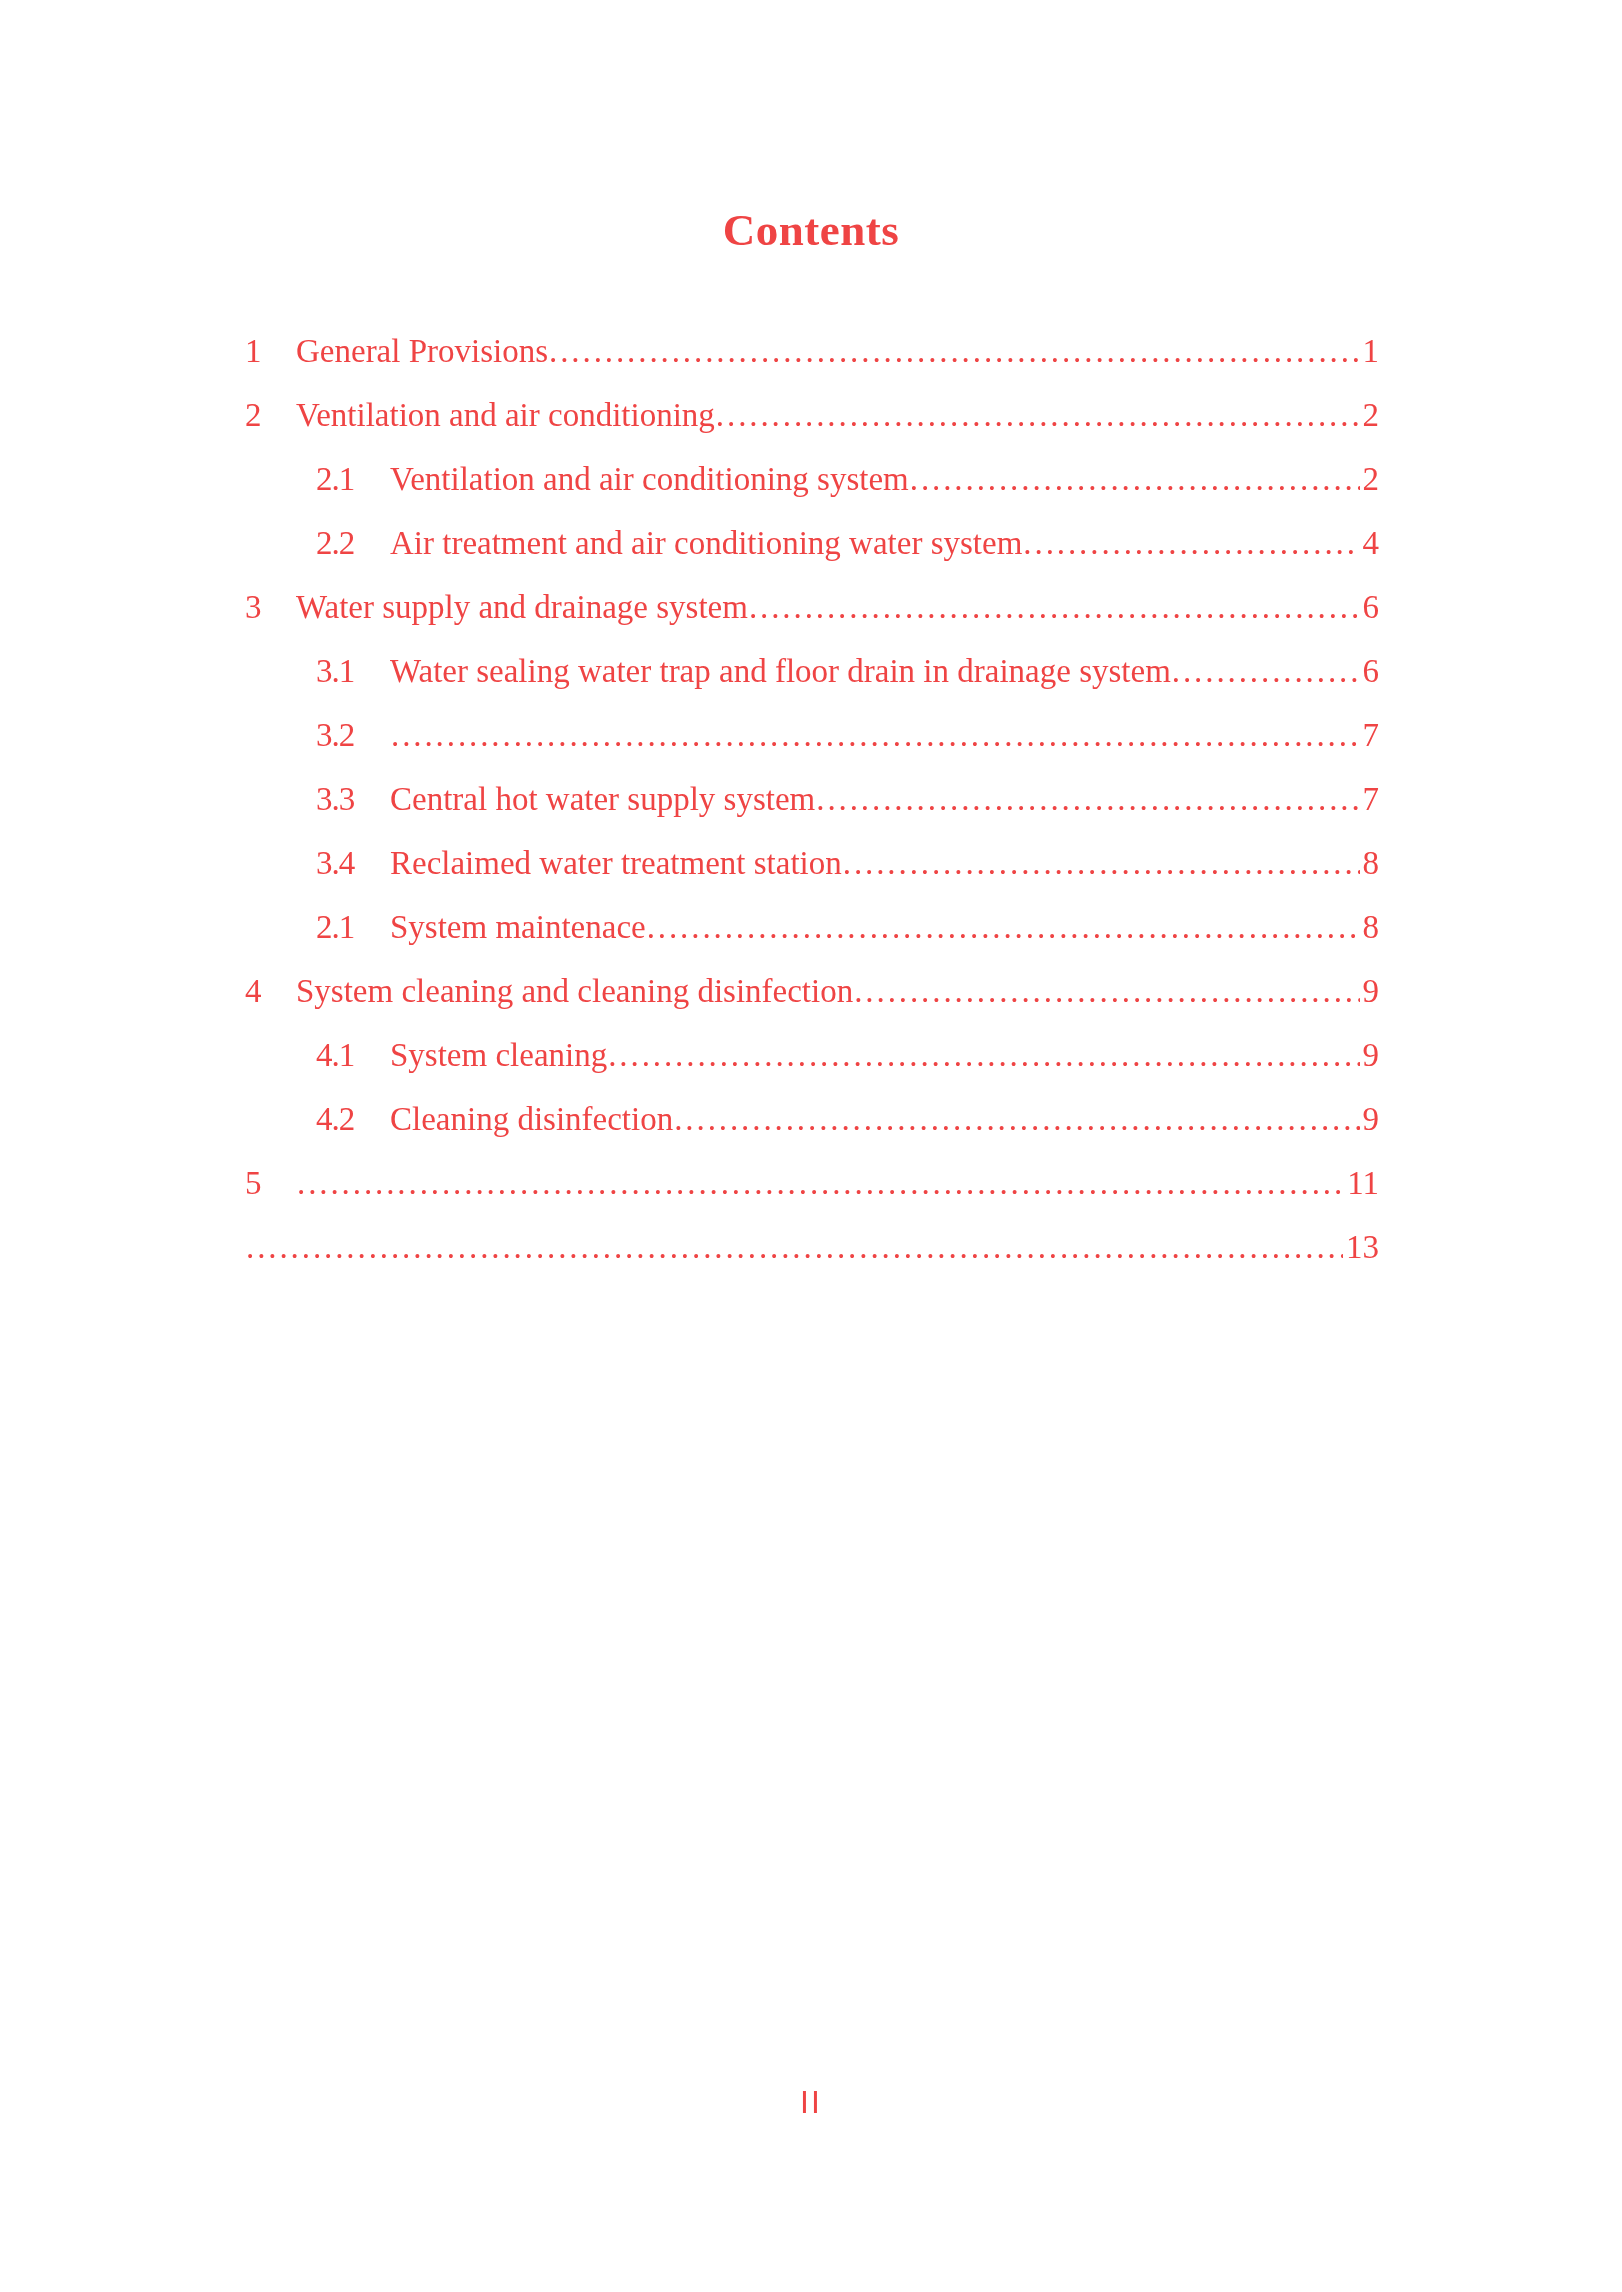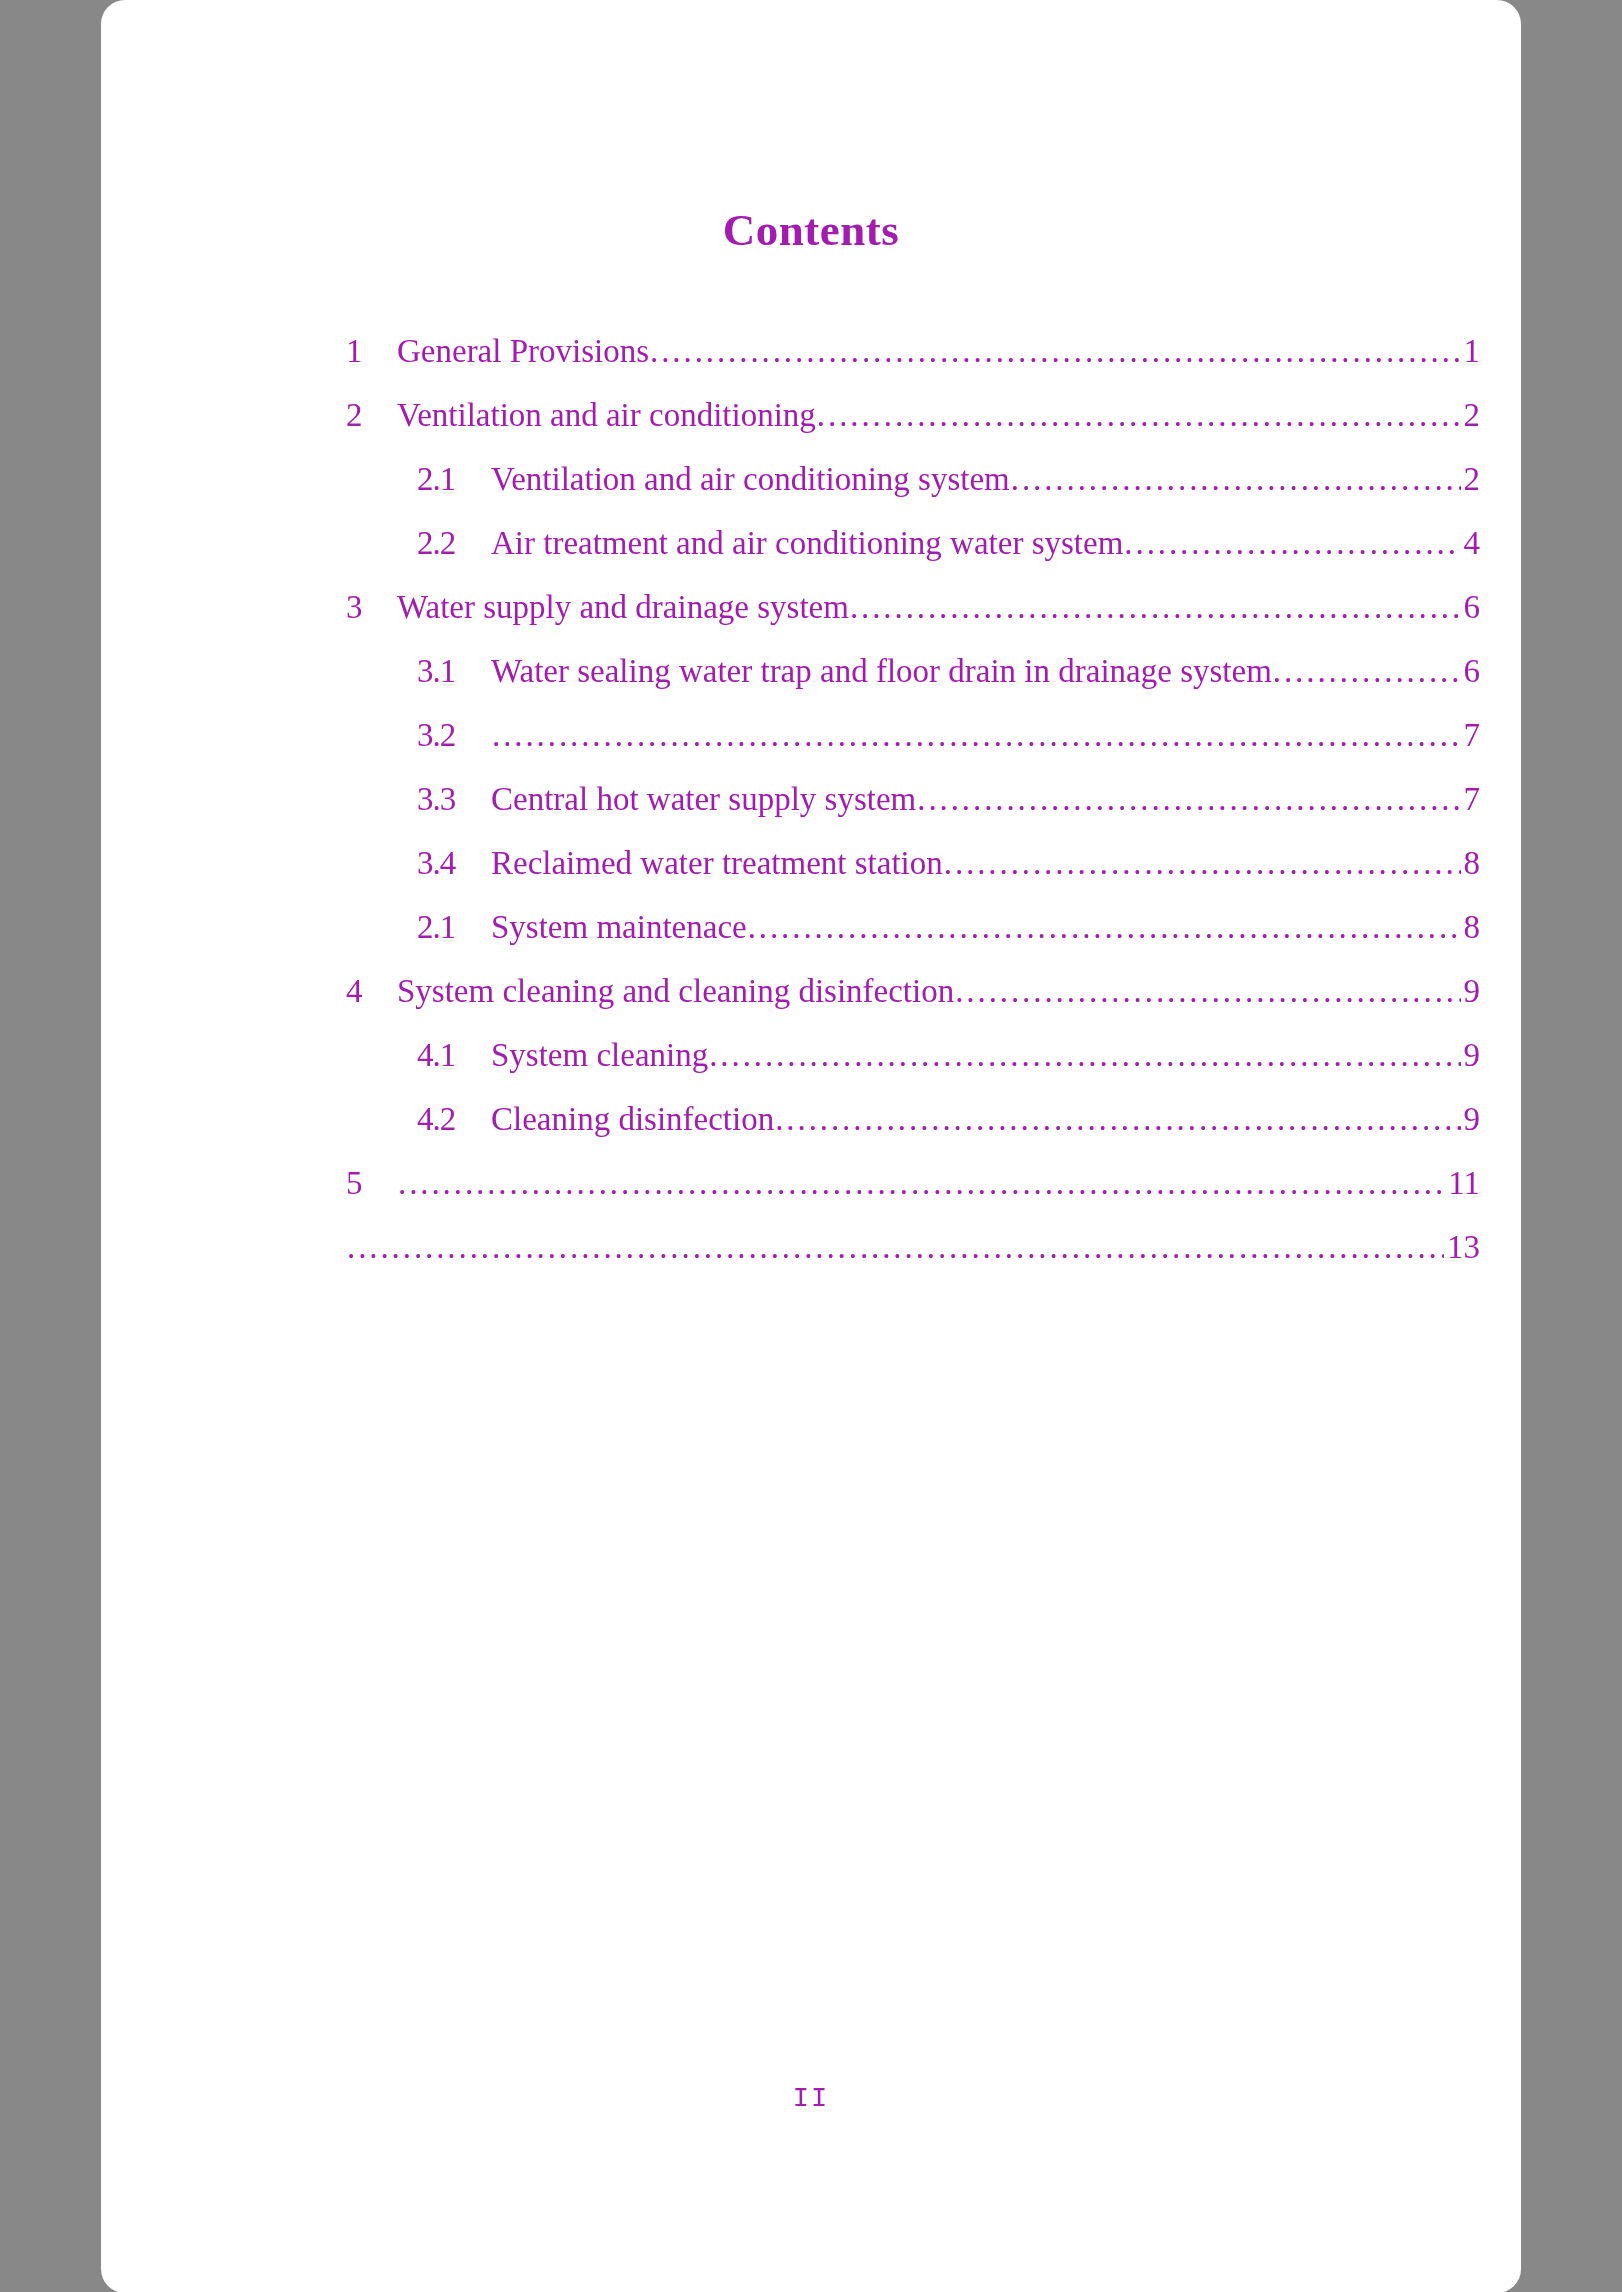--- a/index.html
+++ b/index.html
@@ -1,26 +1,25 @@
 <!DOCTYPE html>
 <html><head>
 <meta charset="utf-8">
 <style>
   * { margin: 0; padding: 0; box-sizing: border-box; }
   html, body { background: #888; }
   .page {
     position: relative;
-    width: 1420px;
+    width: 1622px;
     height: 2293px;
     margin: 0 auto;
     background: #ffffff;
-    color: #a21caf;
+    color: #ef4444;
     font-family: "Liberation Serif", "DejaVu Serif", serif;
     overflow: hidden;
-    border-radius: 24px;
   }
   .doc-title {
     position: absolute;
     top: 204px;
     left: 0;
     width: 100%;
     text-align: center;
     font-size: 45px;
     font-weight: bold;
     letter-spacing: 0.5px;
@@ -62,23 +61,23 @@
     flex: 0 0 auto;
     padding-left: 2.9px;
     text-align: right;
   }
   .page-footer {
     position: absolute;
     top: 2084px;
     left: 0;
     width: 100%;
     text-align: center;
-    font-size: 27px;
+    font-size: 32px;
     letter-spacing: 2px;
-    font-family: Liberation Mono, monospace;
+    font-family: Liberation Sans, sans-serif;
   }
 </style>
 </head>
 <body>
 
 <div class="page">
   <h1 class="doc-title">Contents</h1>
   <div class="toc" id="toc">
       <div class="toc-row level-1">
     <span class="toc-num">1</span>

